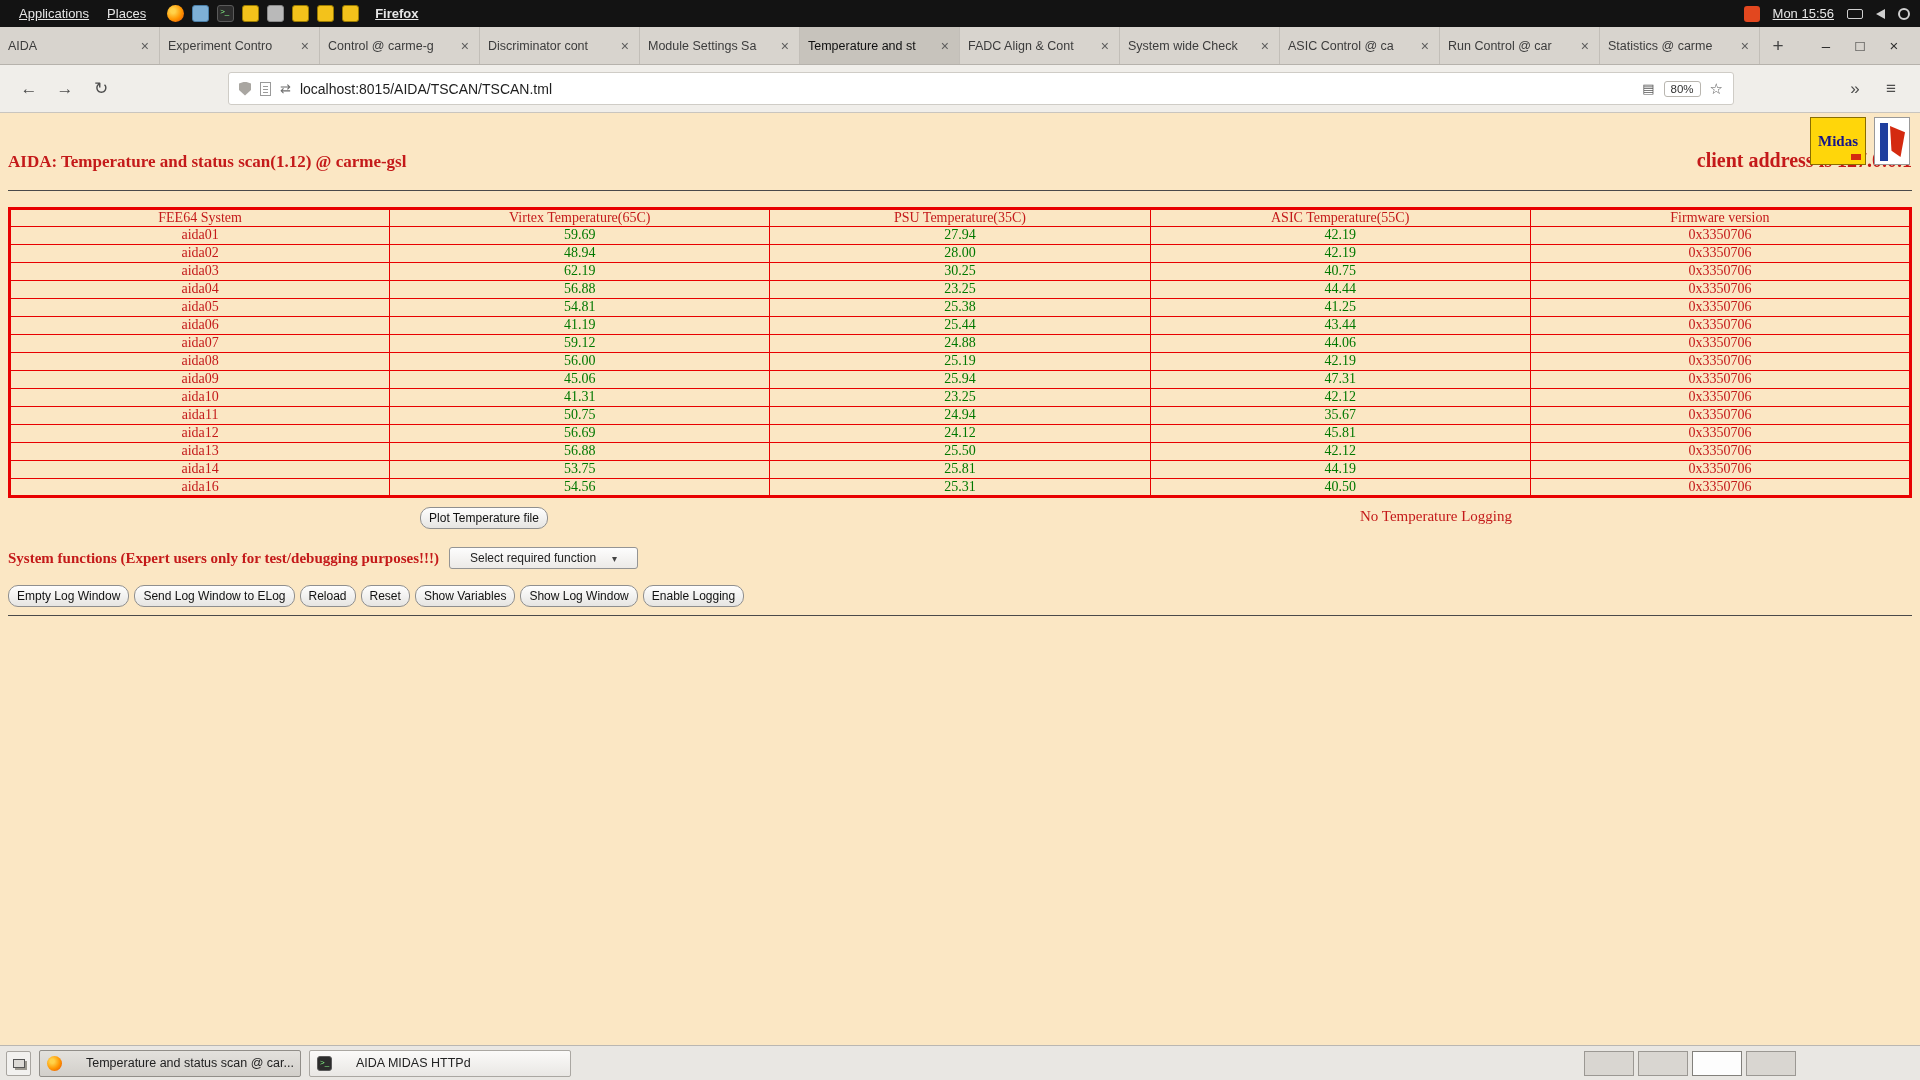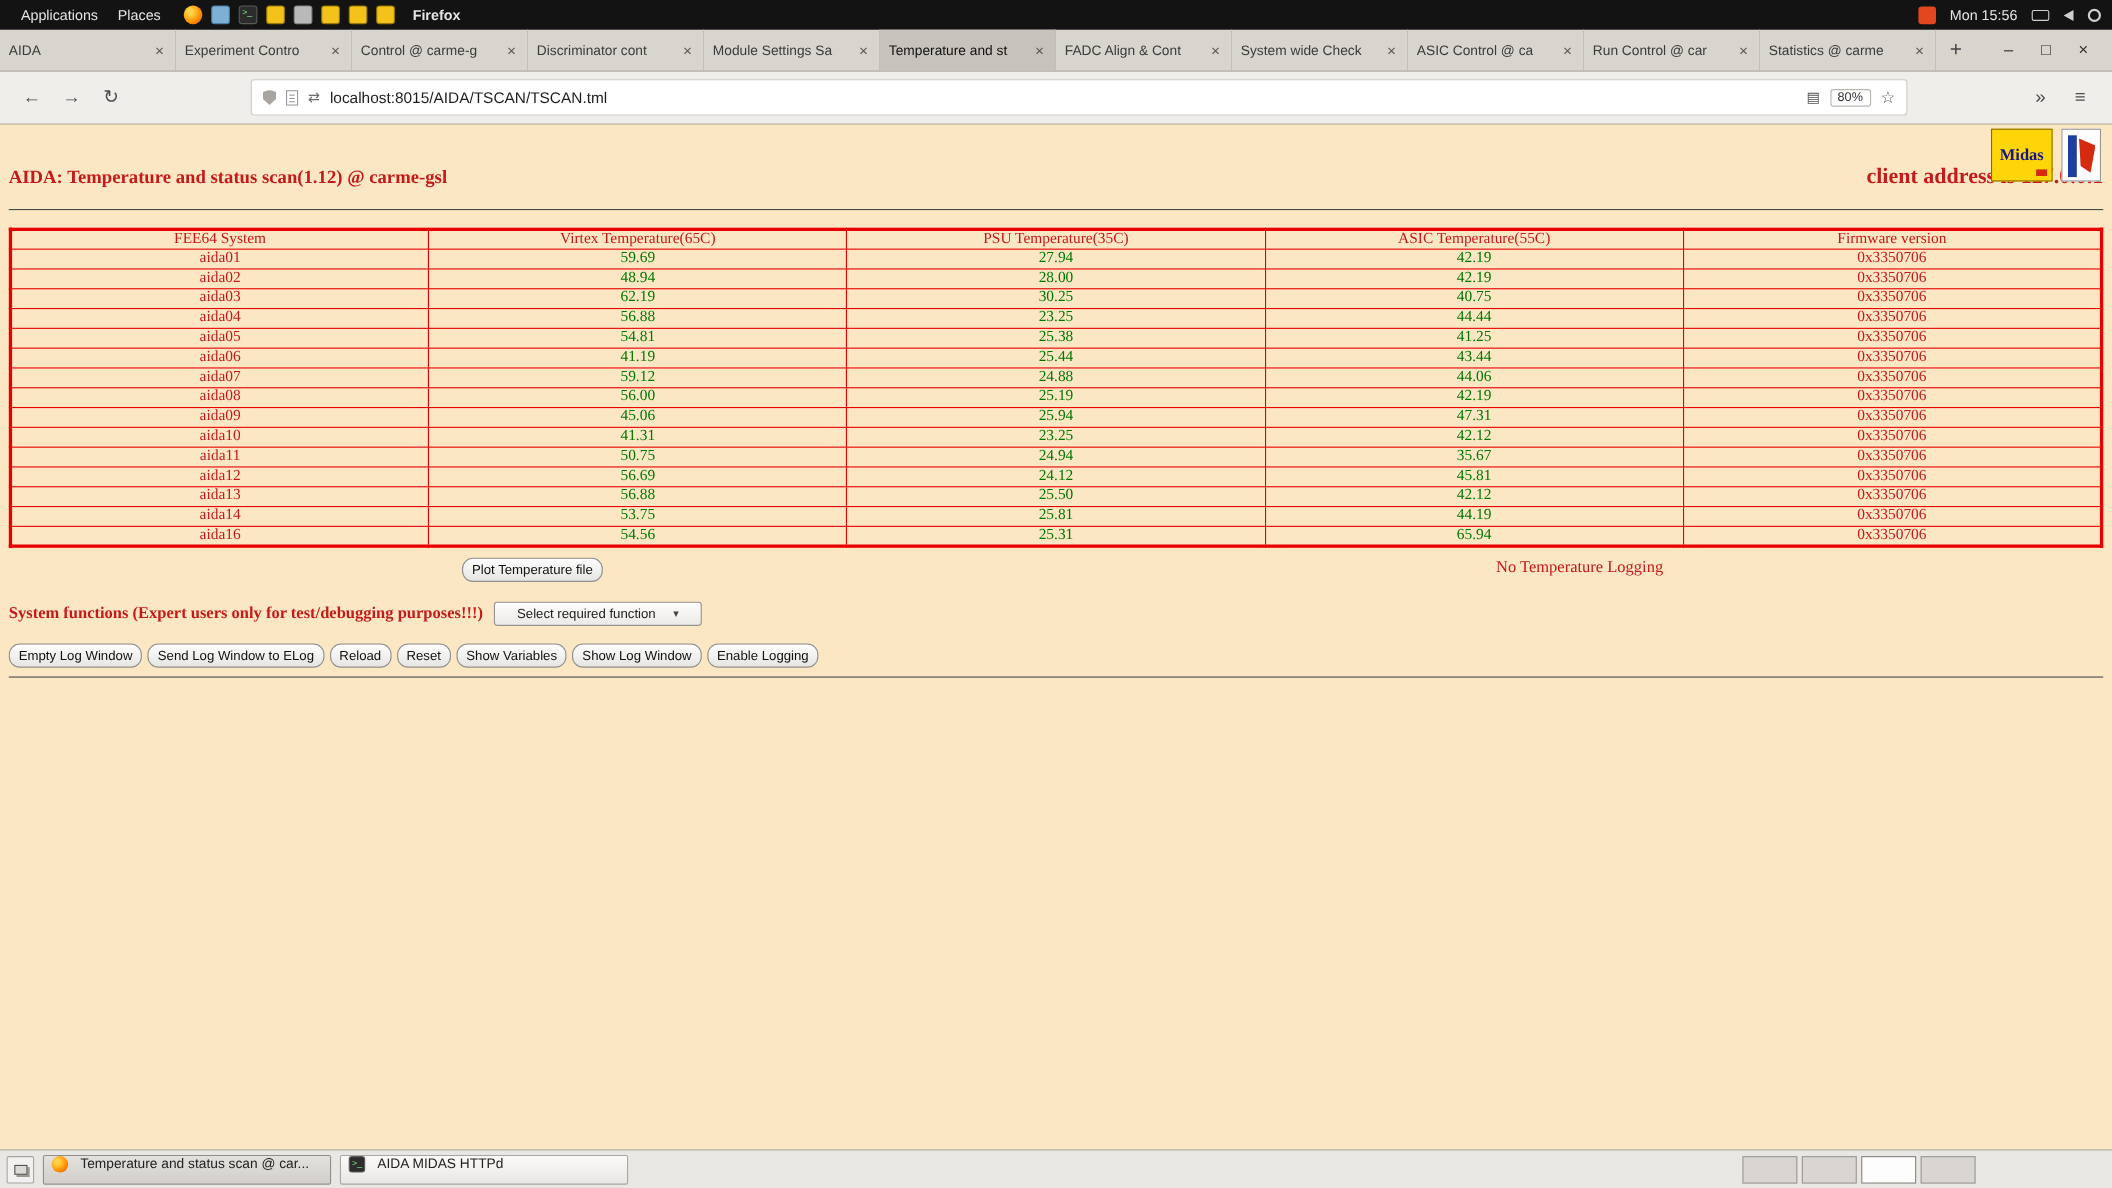--- a/index.html
+++ b/index.html
@@ -1,21 +1,21 @@
 <!DOCTYPE html>
 <html style="--page_bg: #FBE7C4; --red: #C41A1A; --green: #007800; --border_red: #E80000; --chrome_bg: #F0EEEA; --tabbar_bg: #D8D4CE; --active_tab_bg: #C7C3BC; --topbar_bg: #131313; --taskbar_bg: #E9E7E3;"><head>
 <meta charset="utf-8">
 <style>
   *{box-sizing:border-box;margin:0;padding:0;}
   html,body{width:1920px;height:1080px;overflow:hidden;}
   body{font-family:"Liberation Sans",sans-serif;background:#000;}
   .screen{width:1920px;height:1080px;display:flex;flex-direction:column;}
 
   
-  .topbar{flex:0 0 27px;background:var(--topbar_bg,#131313);color:#e6e6e6;display:flex;align-items:center;font-size:13px;padding:0 10px;}
+  .topbar{flex:0 0 27px;background:var(--topbar_bg,#131313);color:#e6e6e6;display:flex;align-items:center;font-size:13px;padding:0 10px;text-decoration:underline;}
   .tb-group{display:flex;align-items:center;}
   .tb-item{padding:3px 9px;border-radius:3px;cursor:default;}
   .tb-icons{display:flex;align-items:center;gap:8px;margin:0 12px;}
   .ticon{width:17px;height:17px;border-radius:3px;display:inline-block;flex:0 0 auto;}
   .ticon.firefox{border-radius:50%;background:radial-gradient(circle at 35% 35%,#ffd24a 15%,#ff9500 55%,#e0490b 100%);}
   .ticon.files{background:#7eb0d6;border:1px solid #4a7fa8;}
   .ticon.term{background:#2c2c2c;border:1px solid #5a5a5a;position:relative;}
   .ticon.term::after{content:">_";color:#8f8;font-size:8px;position:absolute;left:2px;top:1px;}
   .ticon.midas{background:#f3c21b;border:1px solid #9a7b00;}
   .ticon.gray{background:#b9b9b9;border:1px solid #8a8a8a;}
@@ -82,21 +82,21 @@
   .sel-arrow{font-size:10px;color:#444;}
 
   .actions-row{display:flex;gap:5px;margin-top:16px;}
   .last-updated{text-align:right;color:var(--red,#C41A1A);font-size:15px;margin-top:16px;}
   .rule.bottom{margin-top:8px;}
 
   
   .taskbar{flex:0 0 35px;background:var(--taskbar_bg,#E9E7E3);border-top:1px solid #bab7b2;display:flex;align-items:center;padding:0 6px;gap:8px;font-family:"Liberation Sans",sans-serif;}
   .task-left{width:25px;height:25px;border:1px solid #a8a5a0;background:#f2f1ef;display:flex;align-items:center;justify-content:center;border-radius:2px;}
   .task-left-inner{width:12px;height:9px;border:1px solid #555;background:#dcdad6;box-shadow:2px 2px 0 #9a978f;}
-  .task-btn{width:262px;height:27px;background:linear-gradient(#fbfaf9,#e9e7e4);border:1px solid #aaa7a2;border-radius:2px;display:flex;gap:11px;padding:0 7px;font-size:12.5px;color:#222;cursor:default;font-family:"Liberation Sans",sans-serif;}
+  .task-btn{width:262px;height:27px;background:linear-gradient(#fbfaf9,#e9e7e4);border:1px solid #aaa7a2;border-radius:2px;display:flex;align-items:center;gap:24px;padding:0 7px;font-size:12.5px;color:#222;cursor:default;font-family:"Liberation Sans",sans-serif;}
   .task-btn.active{background:linear-gradient(#e3e1dd,#d2cfca);border-color:#918e89;}
   .ticon.small{width:15px;height:15px;}
   .task-label{white-space:nowrap;overflow:hidden;}
   .workspaces{margin-left:auto;margin-right:118px;display:flex;gap:4px;}
   .ws{width:50px;height:25px;border:1px solid #9b9893;background:#d9d6d1;}
   .ws.active{background:#fdfdfd;border-color:#82807b;}
 </style>
 </head>
 <body>
 
@@ -354,21 +354,21 @@
               <td class="c-green">25.81</td>
               <td class="c-green">44.19</td>
               <td class="c-red">0x3350706</td>
             </tr>
 
 
             <tr>
               <td class="c-red">aida16</td>
               <td class="c-green">54.56</td>
               <td class="c-green">25.31</td>
-              <td class="c-green">65.94</td>
+              <td class="c-green">40.50</td>
               <td class="c-red">0x3350706</td>
             </tr>
 
         </tbody>
       </table>
 
       <div class="below-row">
         <div class="half">
           <button class="fbtn">Plot Temperature file</button>
         </div>

